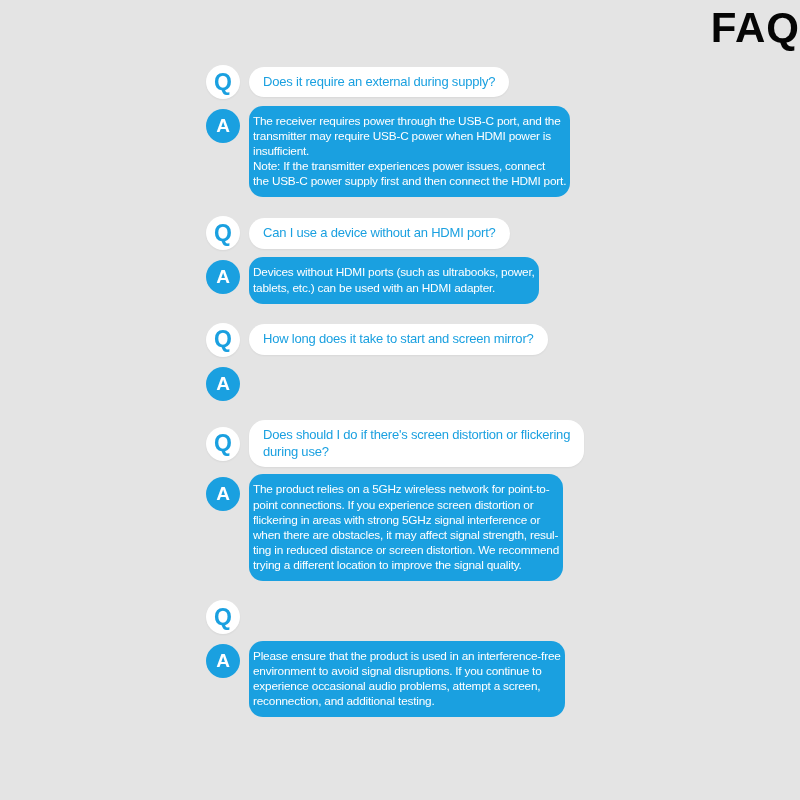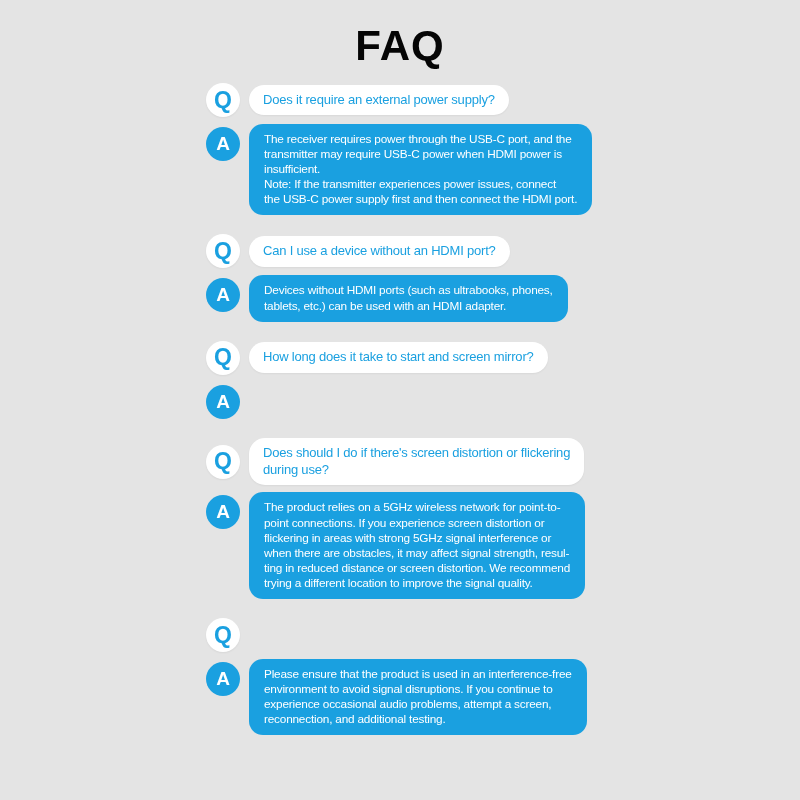--- a/index.html
+++ b/index.html
@@ -13,22 +13,22 @@
     margin: 0;
     padding: 0;
     width: 800px;
     height: 800px;
     background: var(--bg);
     font-family: "Liberation Sans", sans-serif;
     overflow: hidden;
   }
   .page-title {
     margin: 0;
-    padding-top: 22px;
-    text-align: center;
+    padding-top: 4px;
+    text-align: right;
     font-size: 42px;
     font-weight: bold;
     letter-spacing: 1px;
     color: var(--title-color);
   }
   .faq-list {
     width: 410px;
     margin: 13px 0 0 206px;
   }
   .qa + .qa { margin-top: 19px; }
@@ -78,57 +78,57 @@
     font-size: 13px;
     line-height: 1.3;
     letter-spacing: -0.2px;
     border-radius: 16px;
     width: fit-content;
     box-shadow: 0 1px 2px rgba(0,0,0,0.05);
   }
   .a-bubble {
     background: var(--accent);
     color: var(--bubble-text);
-    padding: 8px 15px;
+    padding: 8px 4px;
     font-size: 11.8px;
     line-height: 1.28;
     letter-spacing: -0.2px;
     width: fit-content;
   }
 </style>
 </head>
 <body>
 
 <h1 class="page-title">FAQ</h1>
 
 <div class="faq-list">
 
   <section class="qa">
     <div class="row q-row">
       <div class="badge q-badge">Q</div>
-      <div class="bubble q-bubble">Does it require an external power supply?</div>
+      <div class="bubble q-bubble">Does it require an external during supply?</div>
     </div>
     <div class="row a-row">
       <div class="badge a-badge">A</div>
       <div class="bubble a-bubble">The receiver requires power through the USB-C port, and the
 transmitter may require USB-C power when HDMI power is
 insufficient.
 Note: If the transmitter experiences power issues, connect
 the USB-C power supply first and then connect the HDMI port.</div>
     </div>
   </section>
 
   <section class="qa">
     <div class="row q-row">
       <div class="badge q-badge">Q</div>
       <div class="bubble q-bubble">Can I use a device without an HDMI port?</div>
     </div>
     <div class="row a-row">
       <div class="badge a-badge">A</div>
-      <div class="bubble a-bubble">Devices without HDMI ports (such as ultrabooks, phones,
+      <div class="bubble a-bubble">Devices without HDMI ports (such as ultrabooks, power,
 tablets, etc.) can be used with an HDMI adapter.</div>
     </div>
   </section>
 
   <section class="qa">
     <div class="row q-row">
       <div class="badge q-badge">Q</div>
       <div class="bubble q-bubble">How long does it take to start and screen mirror?</div>
     </div>
     <div class="row a-row">

